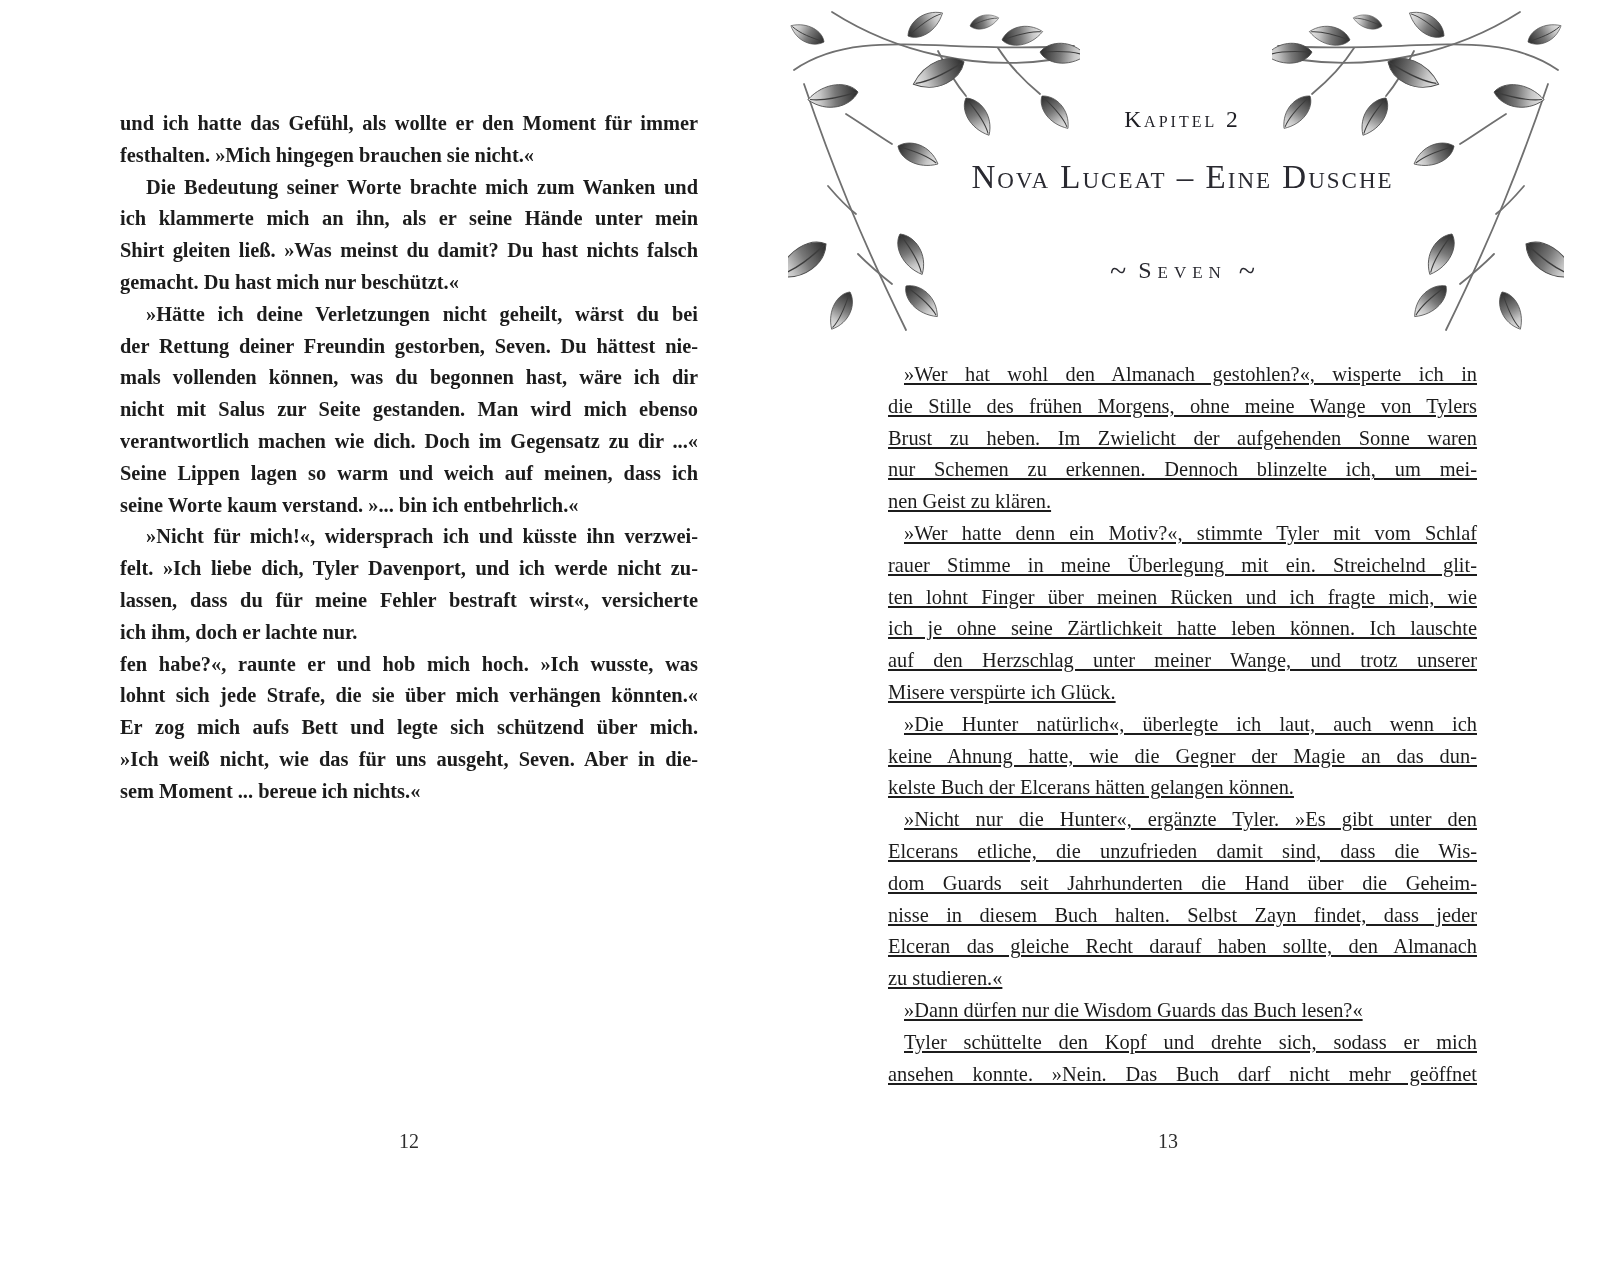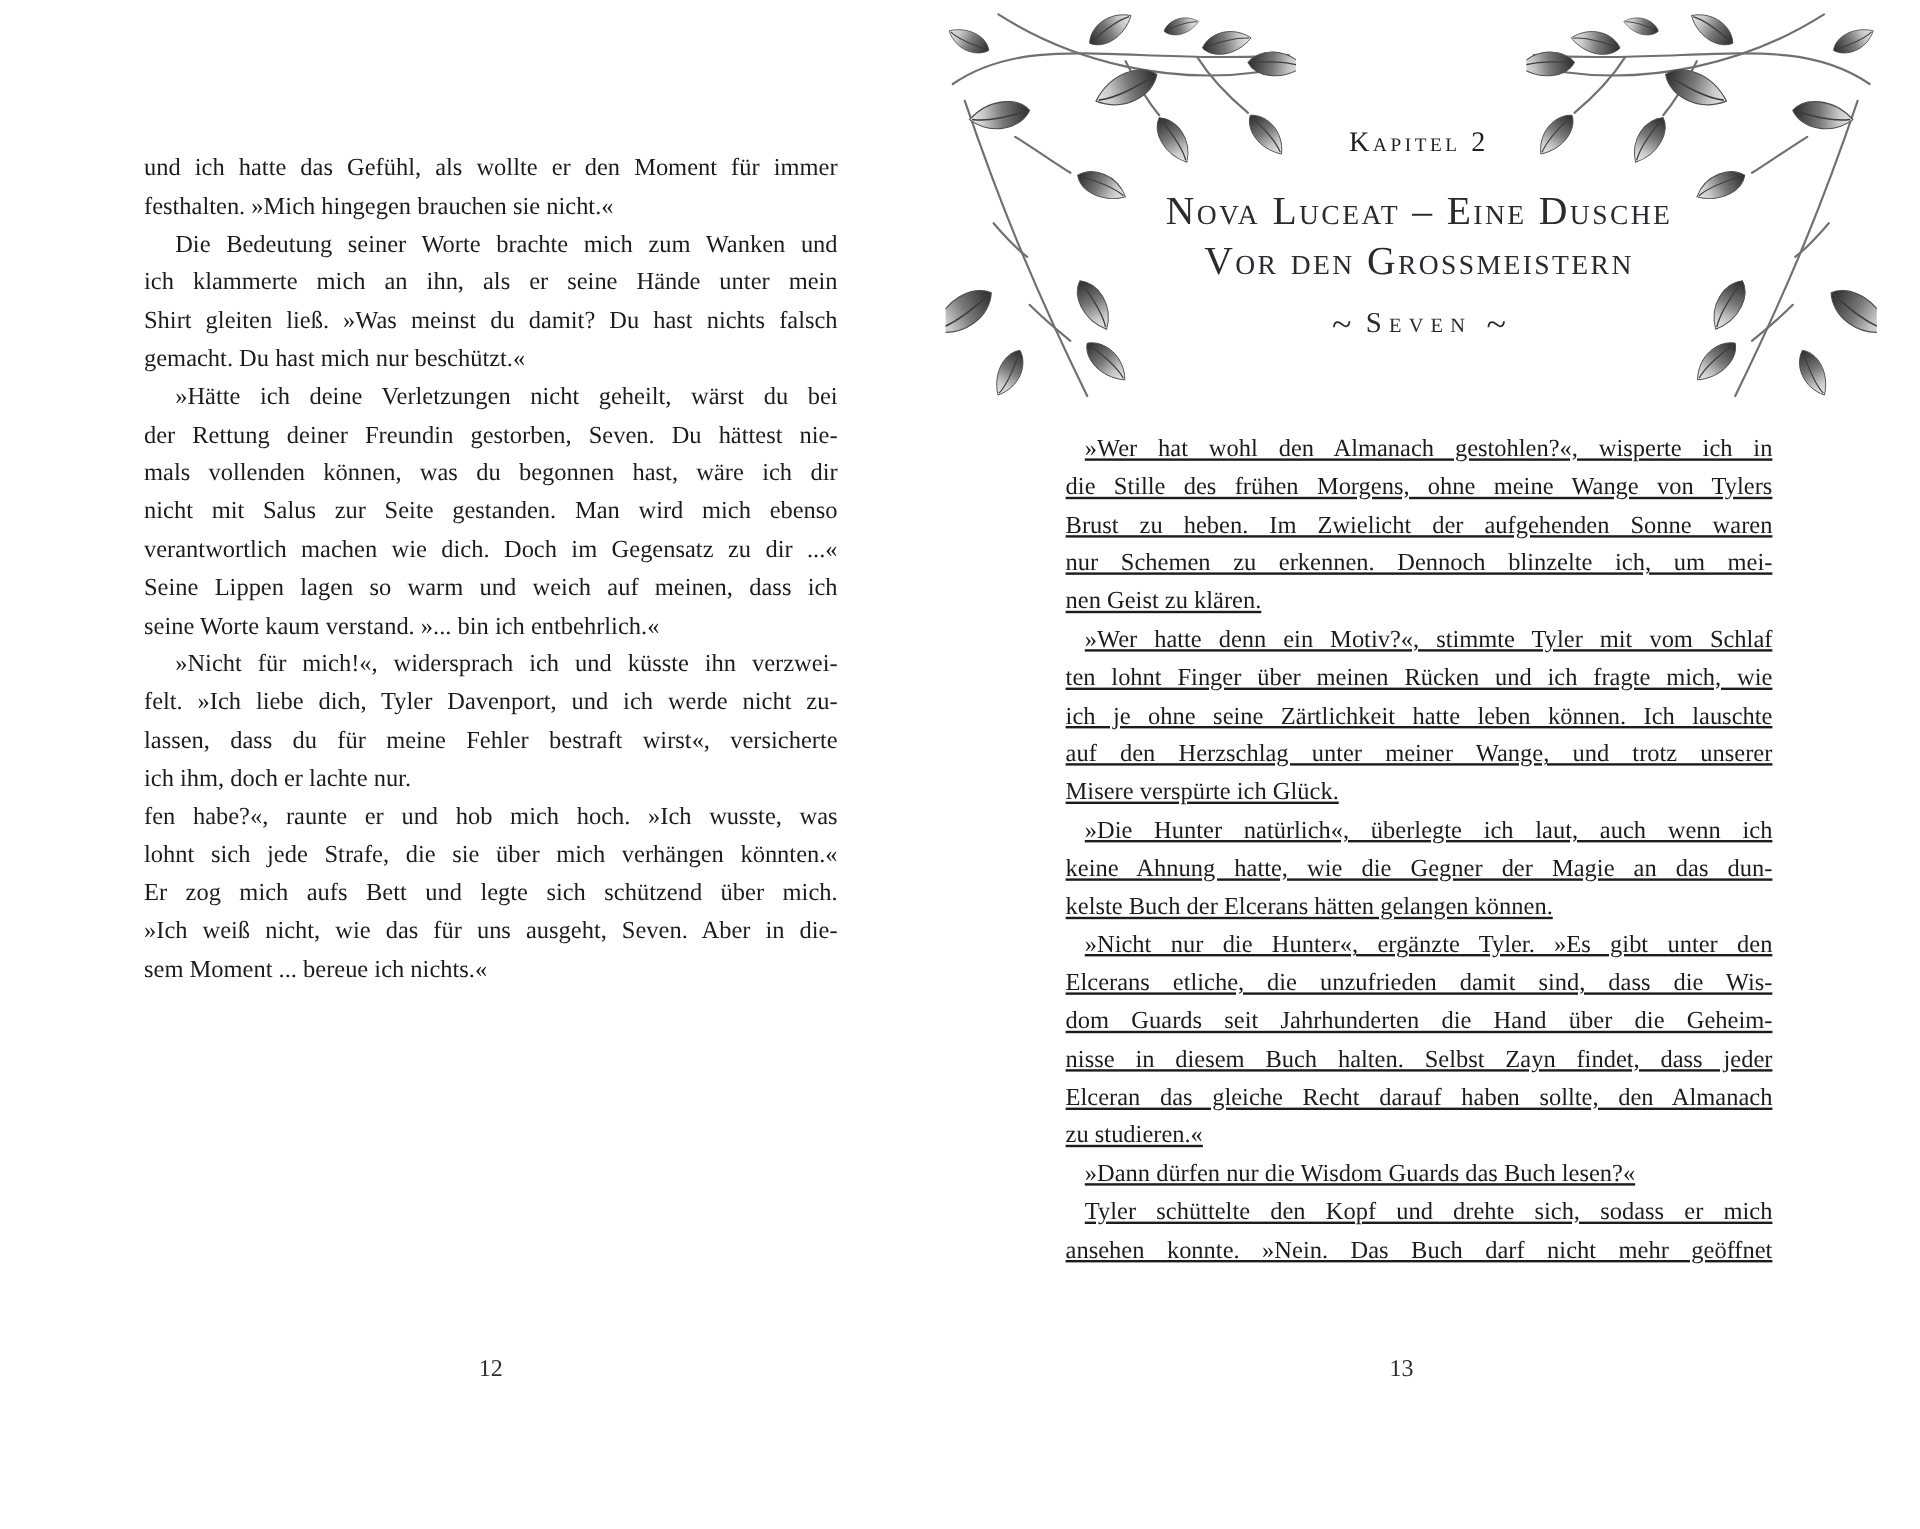--- a/index.html
+++ b/index.html
@@ -6,21 +6,21 @@
   #canvas{
     position:relative;
     width:1600px;height:1274px;
     background:#ffffff;
     font-family:"Liberation Serif", serif;
     color:#1b1b1b;
     overflow:hidden;
   }
   
   .bodycol{position:absolute;font-size:20.4px;line-height:31.8px;color:#1c1c1c;}
-  #left-body{left:120px;top:125px;width:578px;}
+  #left-body{left:120px;top:108px;width:578px;font-weight:bold;}
   #right-body{left:888px;top:359px;width:589px;text-decoration:underline;}
   .para{margin:0;padding:0;}
   .line{
     white-space:nowrap;
     text-align:justify;
     text-align-last:justify;
   }
   .line.lastline{text-align-last:left;}
   #left-body .indent{text-indent:26px;}
   #right-body .indent{text-indent:16px;}
@@ -96,21 +96,20 @@
     </defs>
     <use href="#branchG"></use>
   </svg>
   <svg id="ornament-right" class="ornament" viewBox="0 0 292 336" xmlns="http://www.w3.org/2000/svg" aria-hidden="true">
     <use href="#branchG"></use>
   </svg>
 
   <div id="chapter-label">Kapitel 2</div>
   <div id="chapter-title">
     <div>Nova Luceat – Eine Dusche</div>
-    <div>Vor den Grossmeistern</div>
   </div>
   <div id="chapter-sub">
     <span class="tilde">~</span><span>Seven</span><span class="tilde">~</span>
   </div>
 
   <div id="left-body" class="bodycol">
       <div class="para">
         <div class="line">und ich hatte das Gefühl, als wollte er den Moment für immer</div>
         <div class="line lastline">festhalten. »Mich hingegen brauchen sie nicht.«</div>
       </div>
@@ -146,20 +145,21 @@
   <div id="right-body" class="bodycol">
       <div class="para">
         <div class="line indent">»Wer hat wohl den Almanach gestohlen?«, wisperte ich in</div>
         <div class="line">die Stille des frühen Morgens, ohne meine Wange von Tylers</div>
         <div class="line">Brust zu heben. Im Zwielicht der aufgehenden Sonne waren</div>
         <div class="line">nur Schemen zu erkennen. Dennoch blinzelte ich, um mei-</div>
         <div class="line lastline">nen Geist zu klären.</div>
       </div>
       <div class="para">
         <div class="line indent">»Wer hatte denn ein Motiv?«, stimmte Tyler mit vom Schlaf</div>
+        <div class="line">rauer Stimme in meine Überlegung mit ein. Streichelnd glit-</div>
         <div class="line">ten lohnt Finger über meinen Rücken und ich fragte mich, wie</div>
         <div class="line">ich je ohne seine Zärtlichkeit hatte leben können. Ich lauschte</div>
         <div class="line">auf den Herzschlag unter meiner Wange, und trotz unserer</div>
         <div class="line lastline">Misere verspürte ich Glück.</div>
       </div>
       <div class="para">
         <div class="line indent">»Die Hunter natürlich«, überlegte ich laut, auch wenn ich</div>
         <div class="line">keine Ahnung hatte, wie die Gegner der Magie an das dun-</div>
         <div class="line lastline">kelste Buch der Elcerans hätten gelangen können.</div>
       </div>

